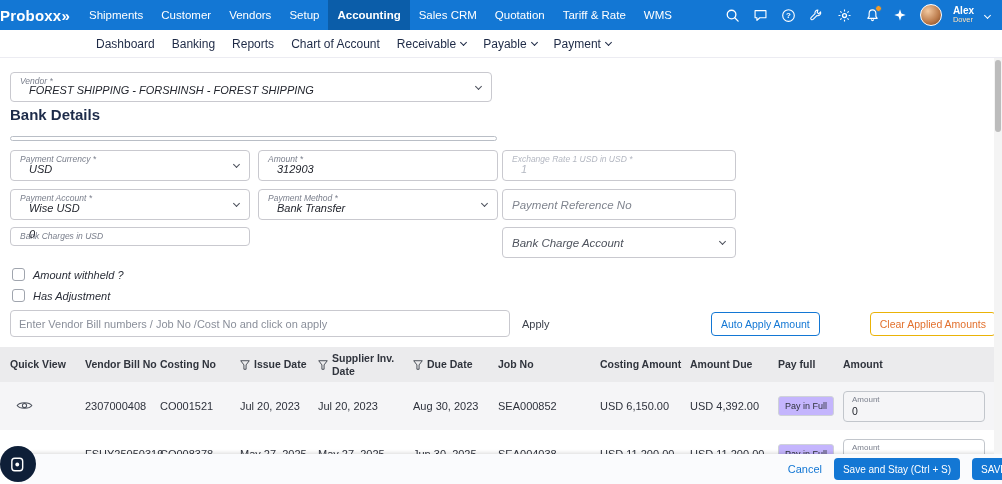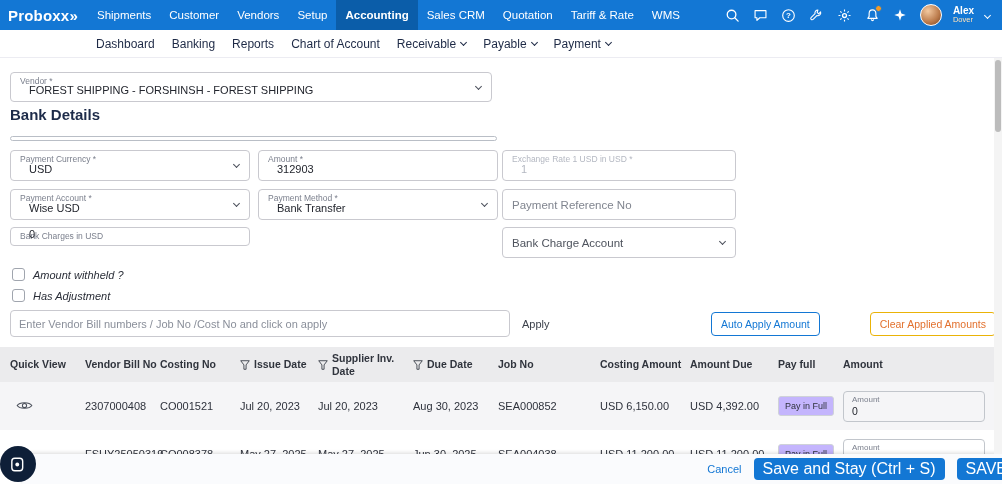--- a/index.html
+++ b/index.html
@@ -1,40 +1,40 @@
 <!DOCTYPE html>
 <html><head>
 <meta charset="utf-8">
 <style>
   * { box-sizing:border-box; margin:0; padding:0; }
   html,body { width:1002px; height:484px; }
   body { font-family:"Liberation Sans", sans-serif; position:relative; overflow:hidden; background:#fff; }
 
   
   .topnav { position:absolute; top:0; left:0; width:100%; height:30px; background:#1377d4; display:flex; align-items:center; color:#fff; z-index:30; }
-  .brand { font-size:15px; font-weight:bold; padding:0 10px 0 8px; letter-spacing:.2px; cursor:pointer; white-space:nowrap; }
+  .brand { font-size:15px; font-weight:bold; padding:0 10px 0 0; letter-spacing:.2px; cursor:pointer; white-space:nowrap; }
   .nav-items { display:flex; height:100%; }
   .nav-item { padding:0 9px; font-size:11.5px; line-height:30px; cursor:pointer; white-space:nowrap; }
   .nav-item.active { background:#0b5da9; font-weight:bold; }
   .nav-right { margin-left:auto; display:flex; align-items:center; gap:11px; padding-right:12px; }
   .icon-btn { width:17px; height:17px; display:flex; align-items:center; justify-content:center; position:relative; cursor:pointer; }
   .badge-dot { position:absolute; top:-2px; right:-1px; width:7px; height:7px; border-radius:50%; background:#f59a23; border:1px solid #1377d4; }
   .avatar { width:22px; height:22px; border-radius:50%; background:radial-gradient(circle at 35% 30%, #f3c9a0, #b97849 60%, #6e4122); border:1.5px solid #fff; flex:none; cursor:pointer; }
   .user-name { display:flex; flex-direction:column; line-height:1.15; cursor:pointer; }
   .user-first { font-size:10px; font-weight:bold; }
   .user-last { font-size:7.5px; color:#ffe2b8; }
   .chev { display:inline-block; width:5px; height:5px; border-right:1.5px solid currentColor; border-bottom:1.5px solid currentColor; transform:rotate(45deg); }
 
   
   .subnav { position:absolute; top:30px; left:0; width:100%; height:28px; background:#fff; display:flex; align-items:center; gap:17px; padding-left:96px; font-size:12px; font-weight:500; color:#1e2a46; border-bottom:1px solid #ececf2; z-index:25; }
   .subnav-item { display:flex; align-items:center; gap:5px; cursor:pointer; white-space:nowrap; }
   .subnav .chev { margin-top:-3px; }
 
   
-  .field { position:absolute; background:#fff; border:1px solid #c9c9cf; border-radius:4px; cursor:pointer; }
+  .field { position:absolute; background:#fff; border:1px solid #c9c9cf; border-radius:4px; cursor:pointer;font-style:italic; }
   .f-label { position:absolute; top:3px; left:9px; font-size:8.5px; color:#7a7f8c; white-space:nowrap; }
   .f-value { position:absolute; bottom:5px; left:9px; font-size:11px; color:#23262e; white-space:nowrap;padding-left:9px; }
   .f-chev { position:absolute; right:10px; top:11px; color:#4a4f5a; }
   .field.disabled .f-label, .field.disabled .f-value { color:#b4b8c2; }
   .f-placeholder { position:absolute; top:50%; transform:translateY(-50%); left:9px; font-size:11.5px; color:#80858f; white-space:nowrap; }
 
   #vendor-field { left:10px; top:72px; width:482px; height:30px; }
   #bank-details-title { position:absolute; left:10px; top:106px; font-size:15px; font-weight:700; color:#1d2b49; }
   #section-divider { position:absolute; left:10px; top:136px; width:487px; height:5px; border:1px solid #b9bec6; border-radius:4px; }
 
@@ -74,21 +74,21 @@
   .data-row.even { background:#fff; }
   .eye { cursor:pointer; display:inline-flex; padding-left:6px; }
   .pay-btn { font-size:9px; padding:4px 6px; background:#c4b5fd; border:1px solid #cfd2d8; border-radius:3px; color:#2e323c; white-space:nowrap; cursor:pointer; font-family:inherit; }
   .mini-field { position:relative; width:142px; height:31px; border:1px solid #c2c6cc; border-radius:4px; cursor:text; }
   .mini-label { position:absolute; top:3px; left:8px; font-size:8px; color:#7a7f8c; }
   .mini-value { position:absolute; bottom:4px; left:8px; font-size:10.5px; color:#23262e; }
 
   
   #footer { position:absolute; left:14px; bottom:0; width:100%; height:30px; background:#fafbfd; box-shadow:0 -1px 4px rgba(0,0,0,.15); display:flex; align-items:center; justify-content:flex-end; gap:12px; padding-right:8px; z-index:40;margin-left:8px; }
   #cancel-btn { color:#1377d4; font-size:11px; background:none; border:none; cursor:pointer; font-family:inherit; }
-  .btn-primary { background:#1377d4; color:#fff; border:none; border-radius:4px; font-size:16px; height:22px; padding:0 9px; cursor:pointer; font-family:inherit; white-space:nowrap; }
+  .btn-primary { background:#1377d4; color:#fff; border:none; border-radius:4px; font-size:10px; height:22px; padding:0 9px; cursor:pointer; font-family:inherit; white-space:nowrap; }
 
   #chat-widget { position:absolute; left:0; bottom:2px; width:36px; height:36px; border-radius:50%; background:#0e1f38; z-index:50; display:flex; align-items:center; justify-content:center; cursor:pointer; }
 
   #scrollbar { position:absolute; right:0; top:58px; width:8px; bottom:30px; background:#f4f4f4; z-index:45; }
   #scroll-thumb { position:absolute; top:2px; left:1px; width:6px; height:72px; background:#bcbcbc; border-radius:3px; cursor:grab; }
 </style>
 </head>
 <body>
 
 <div class="topnav">

